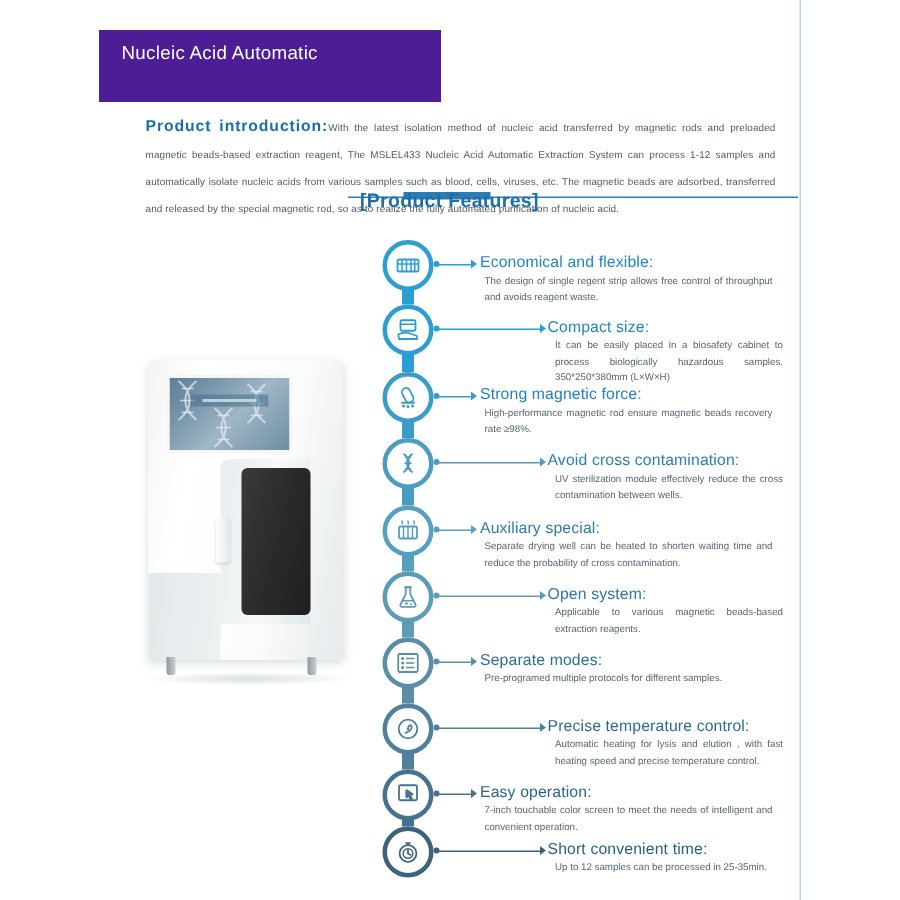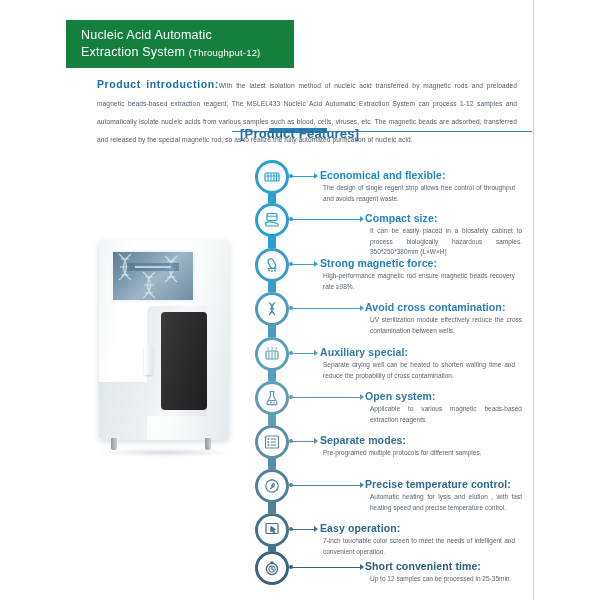--- a/index.html
+++ b/index.html
@@ -30,21 +30,21 @@
     background: #bcd8e6;
   }
 
   
   .title-banner {
     position: absolute;
     left: 66px;
     top: 20px;
     width: 228px;
     height: 48px;
-    background: #15803d;
+    background: #4c1d95;
     box-sizing: border-box;
     padding: 7px 0 0 15px;
   }
   .title-line1 {
     color: #ffffff;
     font-size: 12.5px;
     line-height: 17px;
     letter-spacing: .2px;
   }
   .title-line2 {
@@ -256,21 +256,21 @@
     width: 0;
     height: 0;
     border-top: 3px solid transparent;
     border-bottom: 3px solid transparent;
     border-left: 4px solid #4f9ec4;
   }
   .feat-head {
     position: absolute;
     top: 9px;
     font-size: 10.5px;
-    font-weight: bold;
+    font-weight: normal;
     white-space: nowrap;
     letter-spacing: .1px;
   }
   .feat-desc {
     position: absolute;
     top: 23px;
     color: #5a666e;
     font-size: 6.5px;
     line-height: 10.5px;
     text-align: justify;
@@ -278,24 +278,20 @@
 </style>
 </head>
 <body>
 
 <div class="page">
 
   <div class="page-rule"></div>
 
   <div class="title-banner">
     <div class="title-line1">Nucleic Acid Automatic</div>
-    <div class="title-line2">
-      <span>Extraction System</span>
-      <span class="title-sub">(Throughput-12)</span>
-    </div>
   </div>
 
   <div class="intro">
     <span class="intro-label">Product introduction:</span><span class="intro-body">With the latest isolation method of nucleic acid transferred by magnetic rods and preloaded magnetic beads-based extraction reagent, The MSLEL433 Nucleic Acid Automatic Extraction System can process 1-12 samples and automatically isolate nucleic acids from various samples such as blood, cells, viruses, etc. The magnetic beads are adsorbed, transferred and released by the special magnetic rod, so as to realize the fully automated purification of nucleic acid.</span>
   </div>
 
   <div class="feat-rule"></div>
   <div class="feat-rule-thick"></div>
   <div class="feat-title">[Product Features]</div>
 

